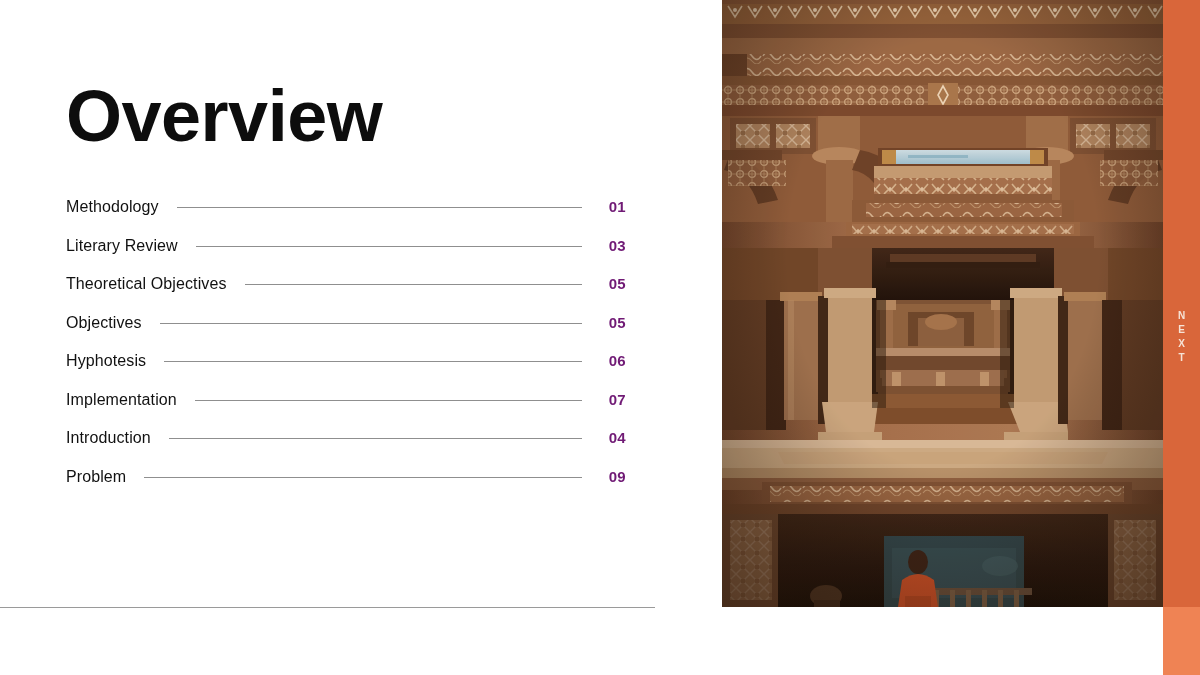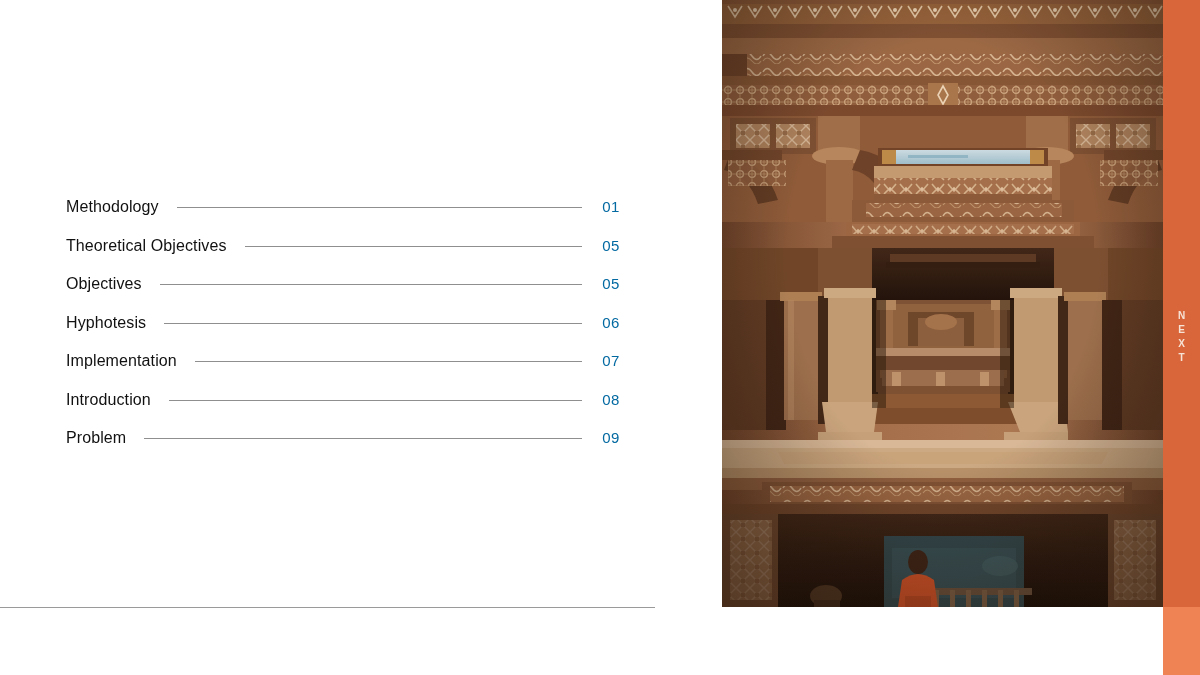--- a/index.html
+++ b/index.html
@@ -60,24 +60,24 @@
     height:1px;
     background:#8f8f8f;
     margin:0 14px 0 18px;
     position:relative;
     top:-4px;
     min-width:20px;
   }
 
   .toc-num {
     font-size:15px;
-    font-weight:400;
-    color:#0369a1;
+    font-weight:700;
+    color:#701a75;
     width:30px;
-    text-align:center;
+    text-align:right;
     flex:0 0 30px;
     letter-spacing:0.3px;
   }
 
   
   .bottom-rule {
     position:absolute;
     left:0; top:607px;
     width:655px; height:1px;
     background:#9a9a9a;
@@ -127,30 +127,36 @@
     color:#f6e3d6;
   }
 </style>
 </head>
 <body>
 
 <div class="slide">
 
   <div class="left-panel">
 
+    <h1 class="page-title">Overview</h1>
 
     <div class="toc">
 
       <div class="toc-row">
         <span class="toc-label">Methodology</span>
         <span class="toc-rule"></span>
         <span class="toc-num">01</span>
       </div>
 
 
+      <div class="toc-row">
+        <span class="toc-label">Literary Review</span>
+        <span class="toc-rule"></span>
+        <span class="toc-num">03</span>
+      </div>
 
       <div class="toc-row">
         <span class="toc-label">Theoretical Objectives</span>
         <span class="toc-rule"></span>
         <span class="toc-num">05</span>
       </div>
 
       <div class="toc-row">
         <span class="toc-label">Objectives</span>
         <span class="toc-rule"></span>
@@ -165,21 +171,21 @@
 
       <div class="toc-row">
         <span class="toc-label">Implementation</span>
         <span class="toc-rule"></span>
         <span class="toc-num">07</span>
       </div>
 
       <div class="toc-row">
         <span class="toc-label">Introduction</span>
         <span class="toc-rule"></span>
-        <span class="toc-num">08</span>
+        <span class="toc-num">04</span>
       </div>
 
       <div class="toc-row">
         <span class="toc-label">Problem</span>
         <span class="toc-rule"></span>
         <span class="toc-num">09</span>
       </div>
 
     </div>
 

